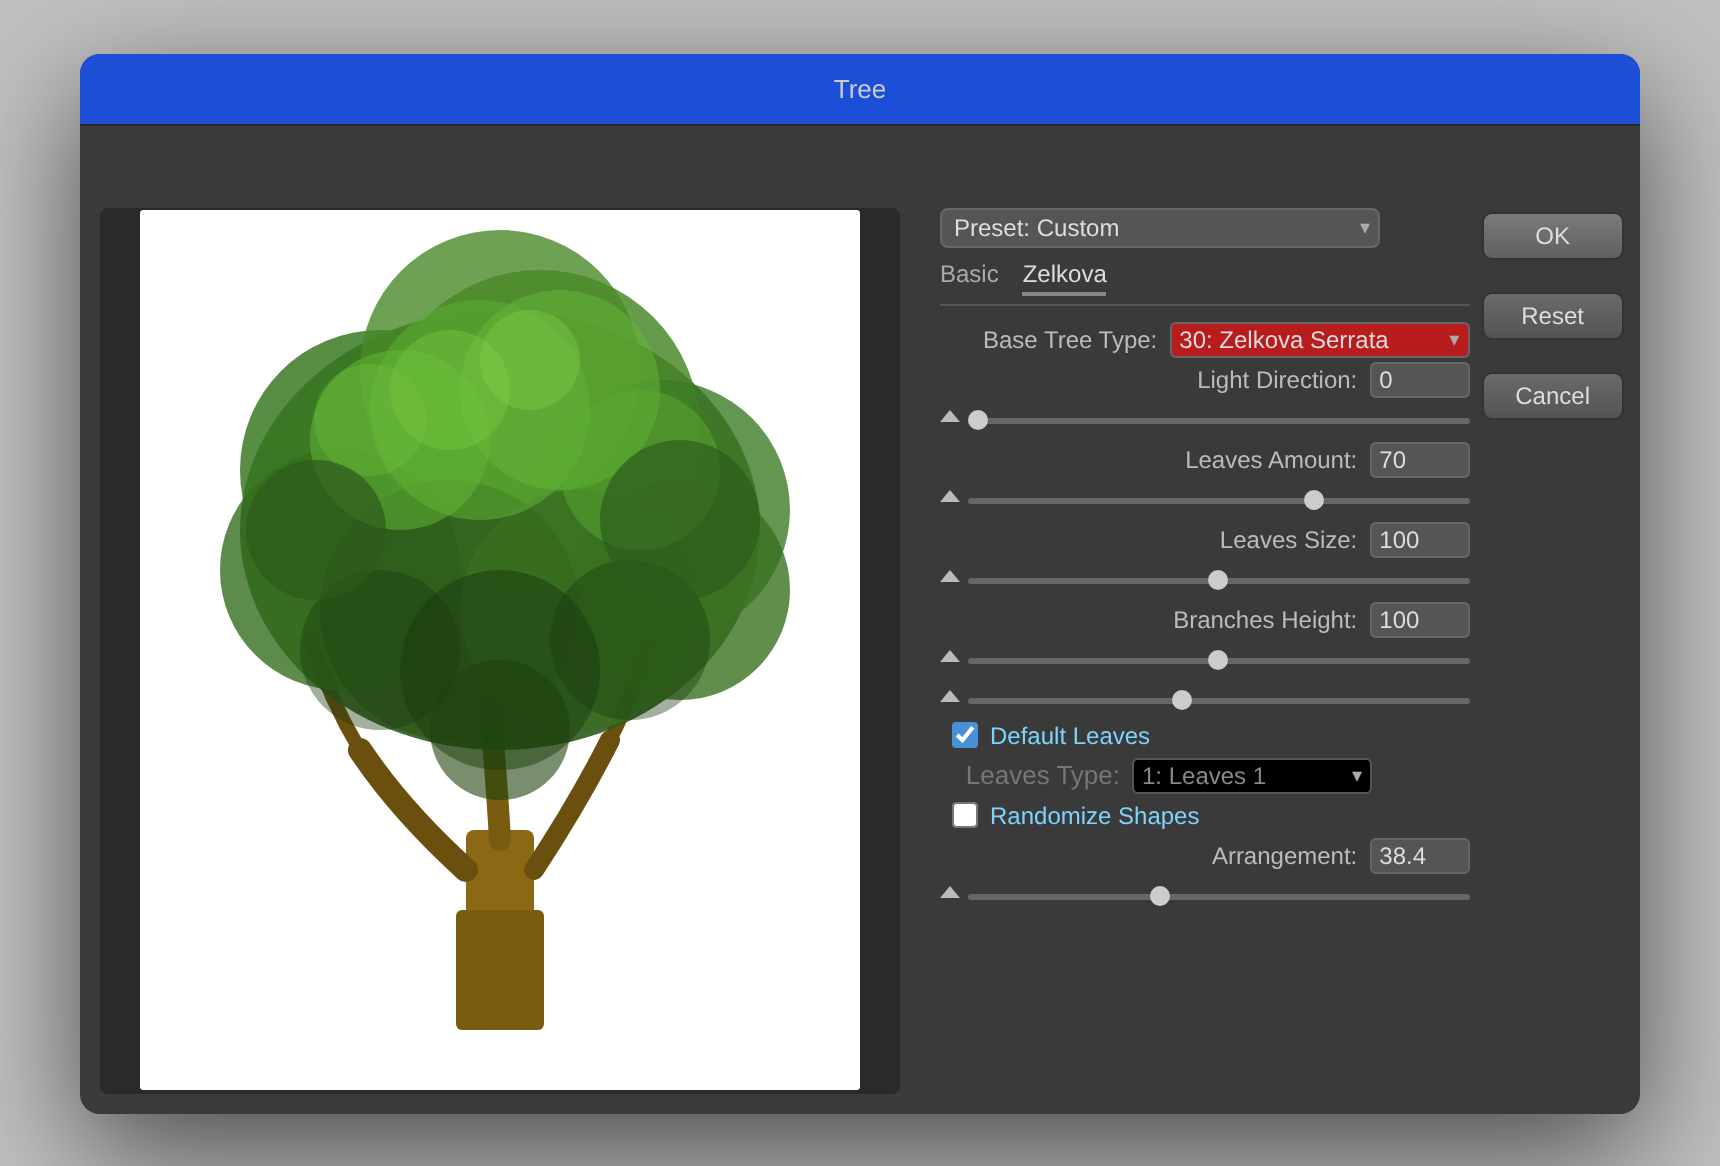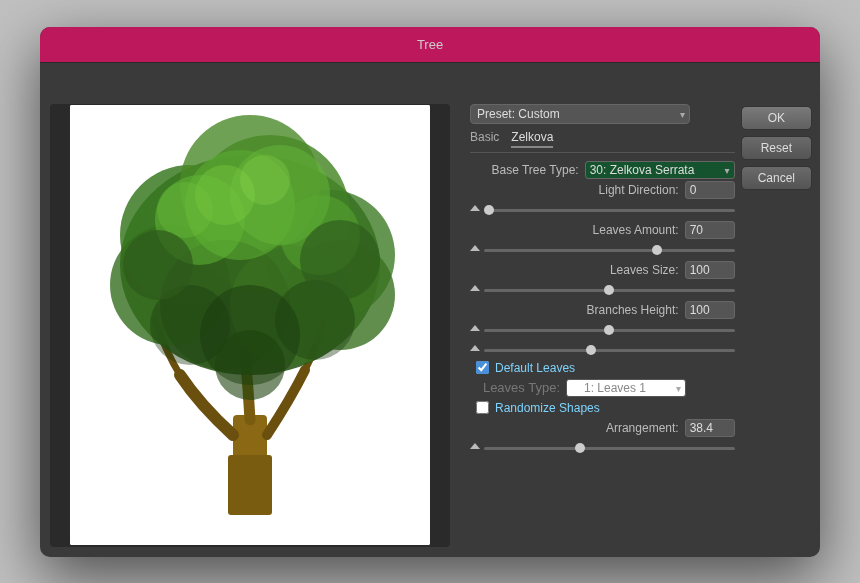--- a/index.html
+++ b/index.html
@@ -20,21 +20,21 @@
       border-radius: 10px;
       box-shadow: 0 20px 60px rgba(0,0,0,0.6);
       width: 780px;
       height: 530px;
       display: flex;
       flex-direction: column;
       overflow: hidden;
     }
 
     .title-bar {
-      background: #be185d;
+      background: #1d4ed8;
       text-align: center;
       padding: 10px;
       color: #ccc;
       font-size: 13px;
       font-weight: 500;
       border-bottom: 1px solid #2a2a2a;
     }
 
     .dialog-body {
       display: flex;
@@ -70,21 +70,21 @@
     .right-panel {
       flex: 1;
       display: flex;
       flex-direction: column;
       padding: 10px 8px 10px 10px;
     }
 
     .buttons-col {
       display: flex;
       flex-direction: column;
-      gap: 6px;
+      gap: 16px;
       margin-left: 6px;
       padding-top: 2px;
     }
 
     .top-controls {
       display: flex;
       align-items: flex-start;
     }
 
     .controls-inner {
@@ -165,21 +165,21 @@
       background: #555;
       color: #ddd;
       border: 1px solid #666;
       border-radius: 3px;
       width: 50px;
       padding: 1px 4px;
       font-size: 12px;
     }
 
     .base-tree-select {
-      background: #14532d;
+      background: #b91c1c;
       color: #ddd;
       border: 1px solid #666;
       border-radius: 3px;
       padding: 1px 24px 1px 4px;
       font-size: 12px;
       width: 150px;
       appearance: none;
       -webkit-appearance: none;
       cursor: pointer;
     }
@@ -213,25 +213,25 @@
 
     .leaves-type-label {
       color: #777;
       font-size: 13px;
       text-align: right;
       width: 90px;
       padding-right: 6px;
     }
 
     .leaves-type-select {
-      background: #ffffff;
+      background: #000000;
       color: #888;
       border: 1px solid #555;
       border-radius: 3px;
-      padding: 1px 18px 1px 17px;
+      padding: 1px 18px 1px 4px;
       font-size: 12px;
       width: 120px;
       appearance: none;
       -webkit-appearance: none;
       cursor: pointer;
     }
 
     .dialog-btn {
       background: linear-gradient(to bottom, #6a6a6a, #545454);
       color: #ddd;

